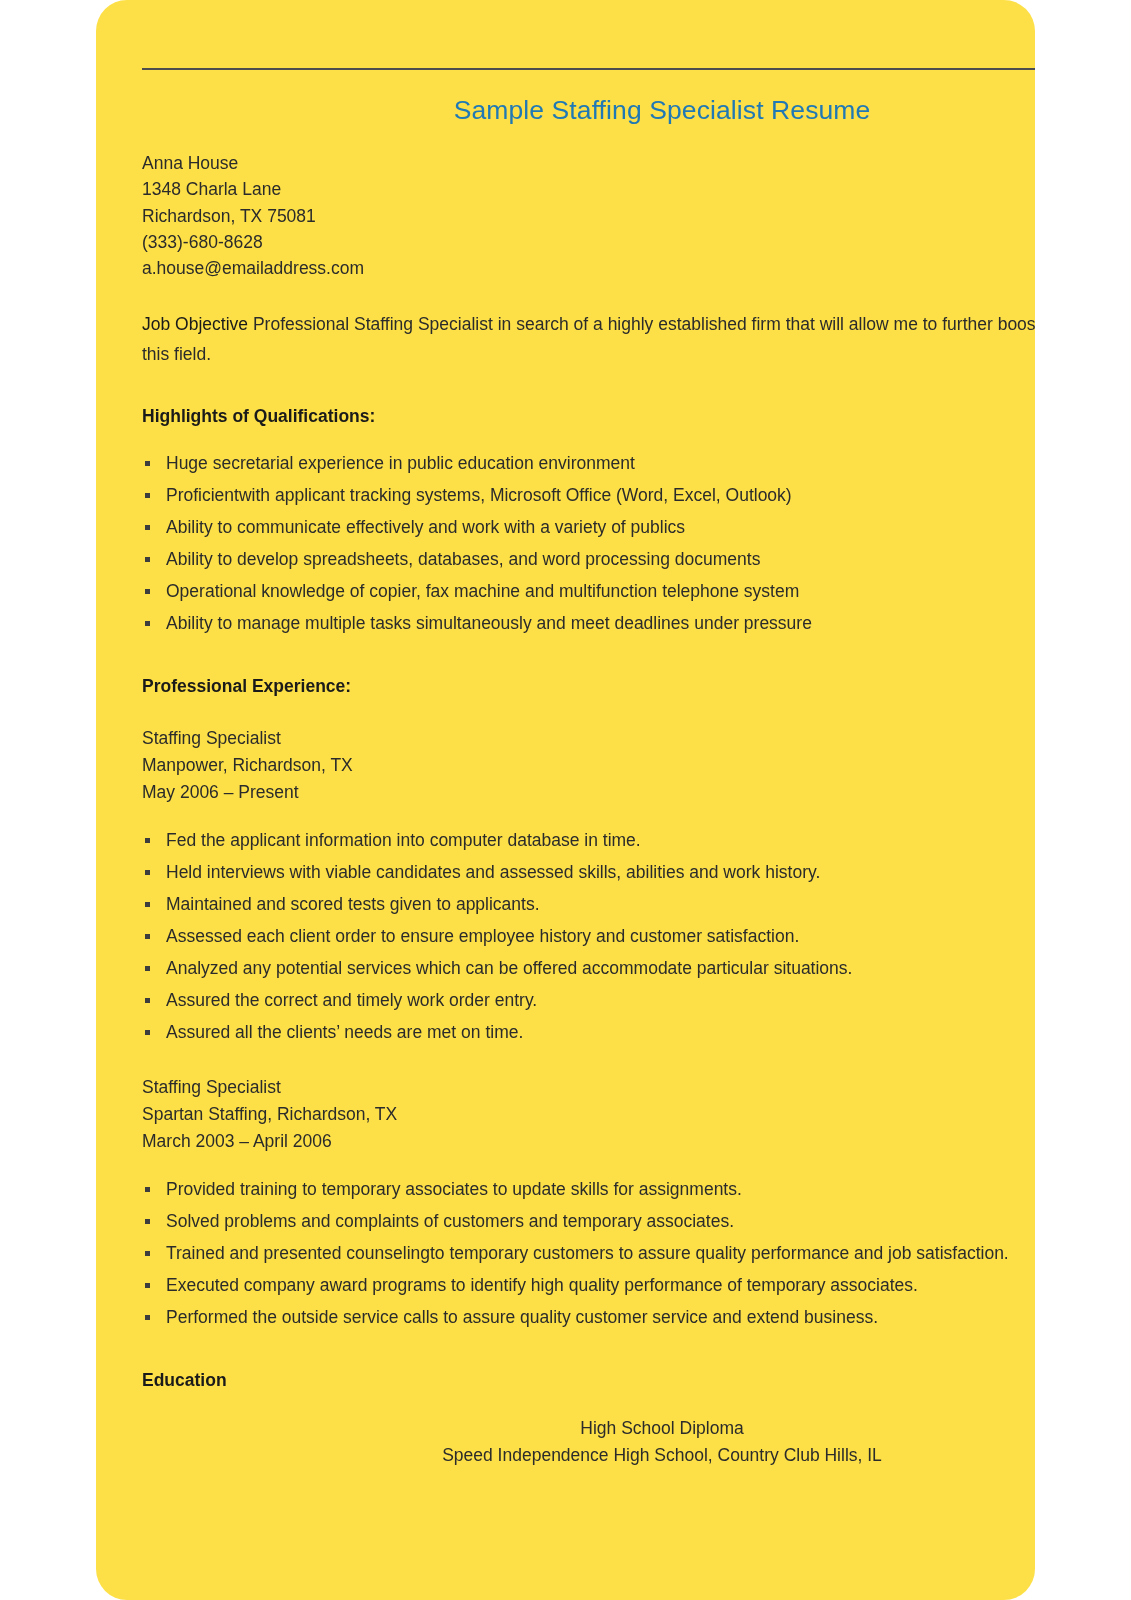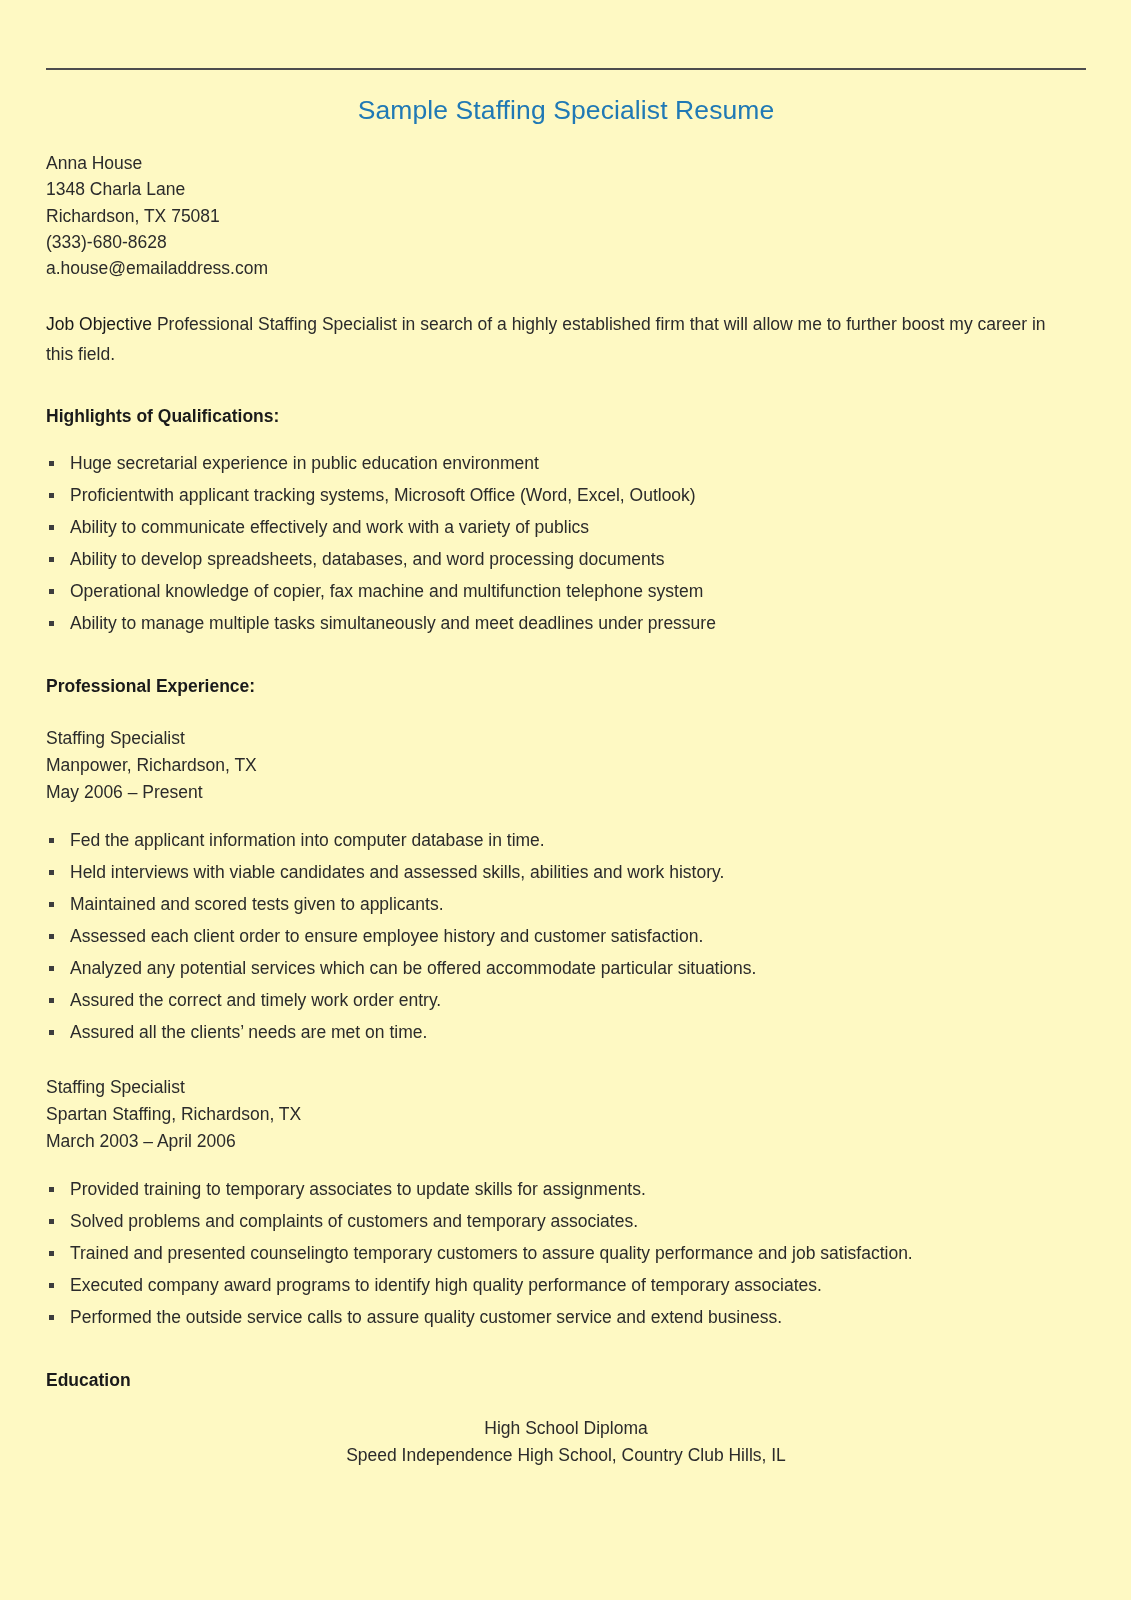--- a/index.html
+++ b/index.html
@@ -7,26 +7,27 @@
     margin: 0;
     padding: 0;
     background: #ffffff;
   }
   body {
     font-family: "Liberation Sans", sans-serif;
     color: #231f20;
   }
   .page {
     position: relative;
-    width: 1131px;
+    width: 939px;
     min-height: 1600px;
     margin: 0 auto;
-    background: #fef9c3;
+    background: #fde047;
     box-sizing: border-box;
     overflow: hidden;
+    border-radius: 31px;
   }
   .content {
     position: absolute;
     left: 46px;
     top: 0;
     width: 1040px;
   }
   .top-rule {
     margin-top: 68px;
     height: 0;

